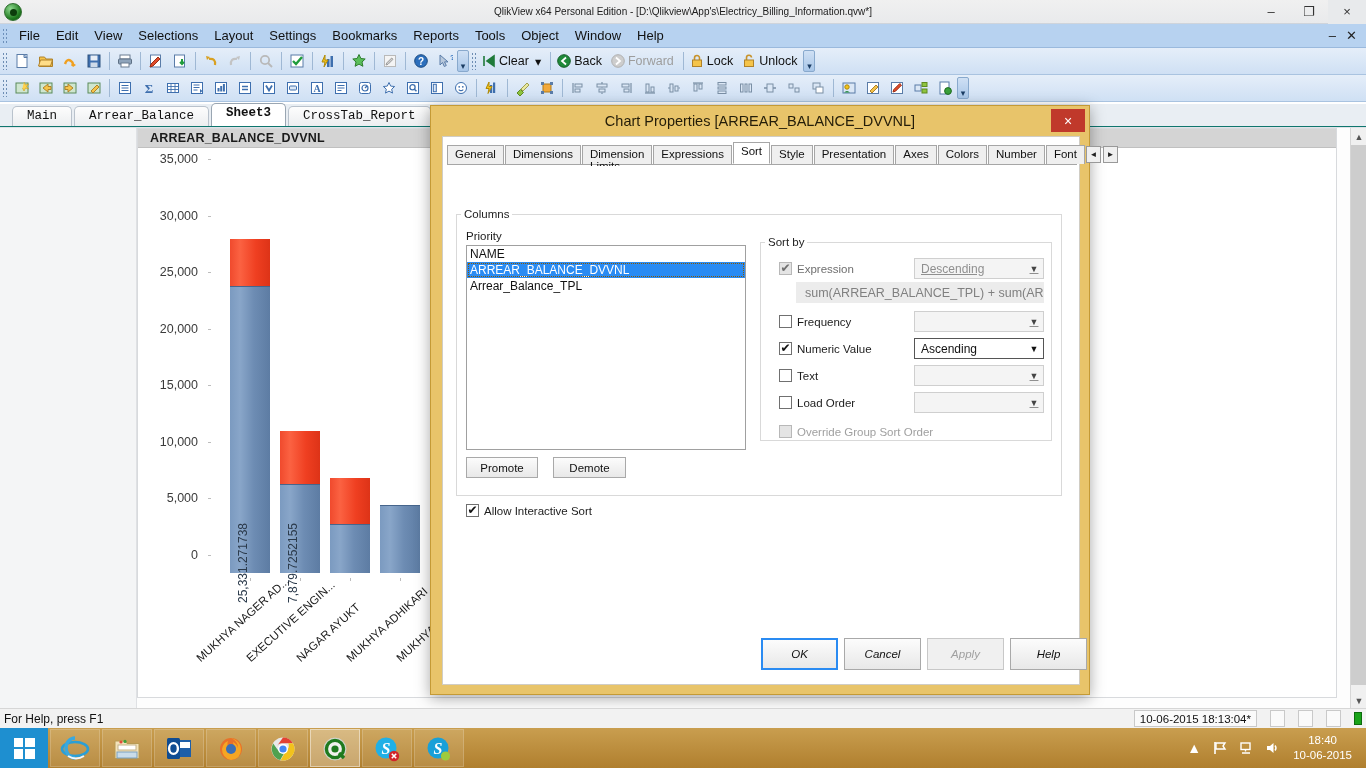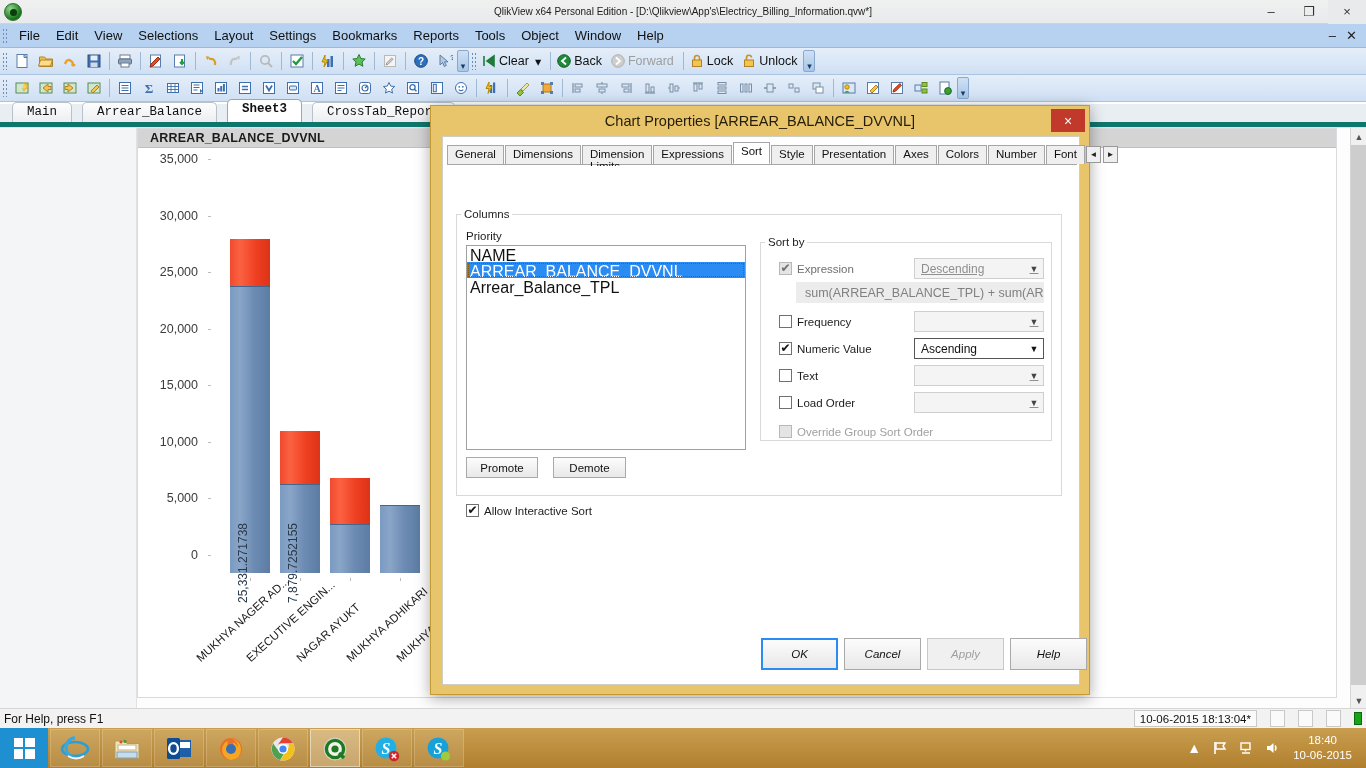--- a/index.html
+++ b/index.html
@@ -69,21 +69,21 @@
   .tgroup{display:flex;align-items:center;height:22px;padding:0 2px;}
   .tbmore{
     width:12px;height:22px;display:flex;align-items:flex-end;justify-content:center;
     background:linear-gradient(#cfe0f4,#a8c6e8);border:1px solid #88a9cd;border-radius:2px;
     font-size:9px;color:#1a3c63;
   }
 
   
   .sheettabs{
     position:absolute;left:0;top:104px;width:1366px;height:23px;
-    background:#e9eef3;border-bottom:5px solid #0f766e;display:flex;align-items:flex-end;gap:8px;
+    background:#e9eef3;border-bottom:1px solid #0f766e;display:flex;align-items:flex-end;
   }
   .stab{
     height:20px;margin-right:2px;padding:2px 14px 0 14px;font-size:12.5px;
     background:linear-gradient(#fdfdfd,#eceef0);
     border:1px solid #b9c2cc;border-bottom:none;border-radius:5px 5px 0 0;color:#111;
     font-family:"Liberation Mono", monospace;
   }
   .stab.active{height:23px;background:#fff;font-weight:bold;border-color:#9aa6b2;position:relative;z-index:2;}
 
   
@@ -179,21 +179,21 @@
 
   fieldset.grp{
     position:absolute;border:1px solid #d9d9d9;padding:0;
   }
   fieldset.grp > legend{font-size:11.5px;color:#222;padding:0 3px;margin-left:4px;}
 
   .lbl{font-size:11.5px;color:#1c1c1c;}
   .listbox{
     position:absolute;background:#fff;border:1px solid #a0a0a0;overflow:hidden;
   }
-  .lbrow{height:16px;padding:1px 3px;font-size:16px;color:#111;font-family:"Liberation Sans",sans-serif;}
+  .lbrow{height:16px;padding:1px 3px;font-size:12px;color:#111;font-family:"Liberation Sans",sans-serif;}
   .lbrow.sel{background:#2a8bf2;color:#fff;outline:1px dotted #8c5a00;outline-offset:-2px;}
   .btn{
     background:linear-gradient(#fcfcfc,#e8e8e8);border:1px solid #a9a9a9;
     font-size:11.5px;color:#111;display:flex;align-items:center;justify-content:center;
   }
   .btn.disabled{color:#a0a0a0;background:#f0f0f0;border-color:#c8c8c8;}
   .btn.default{border:2px solid #2a8bf2;}
 
   .cbrow{position:absolute;display:flex;align-items:center;}
   .cbox{

